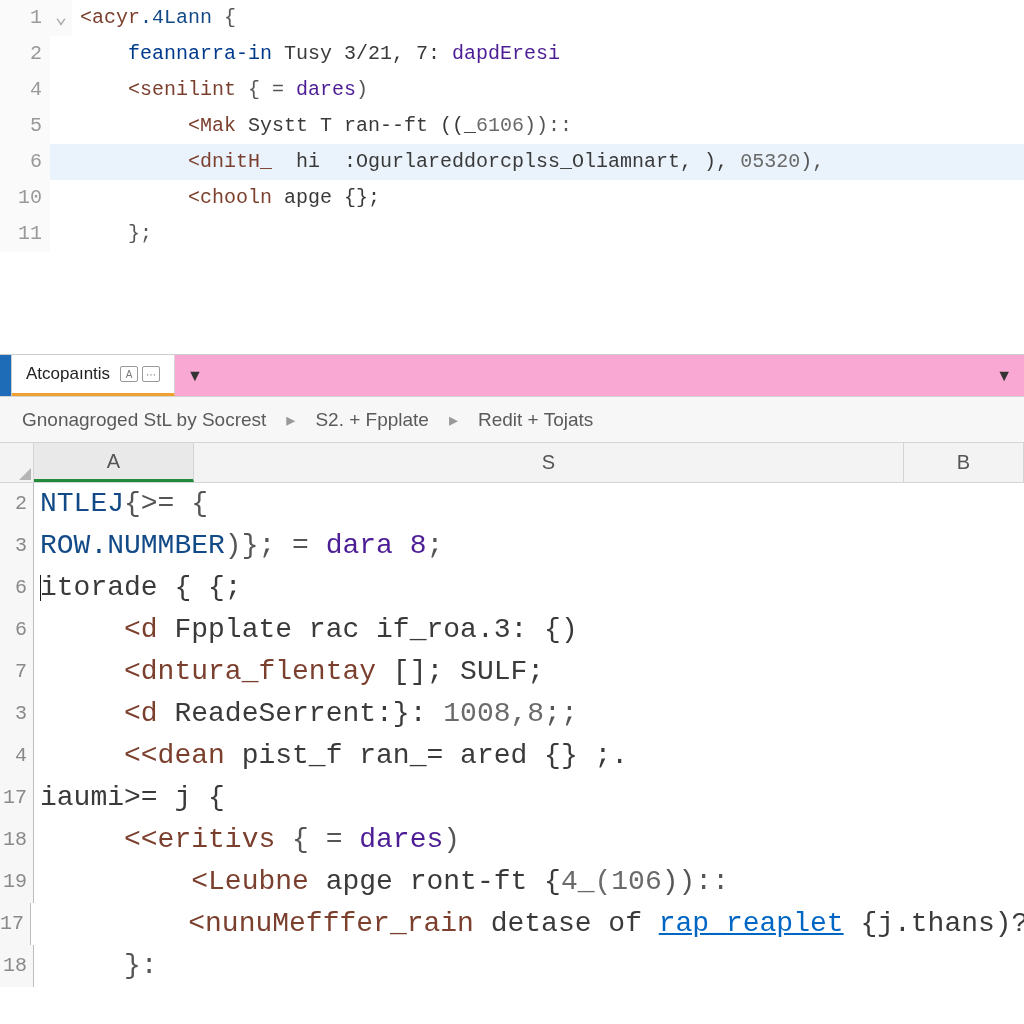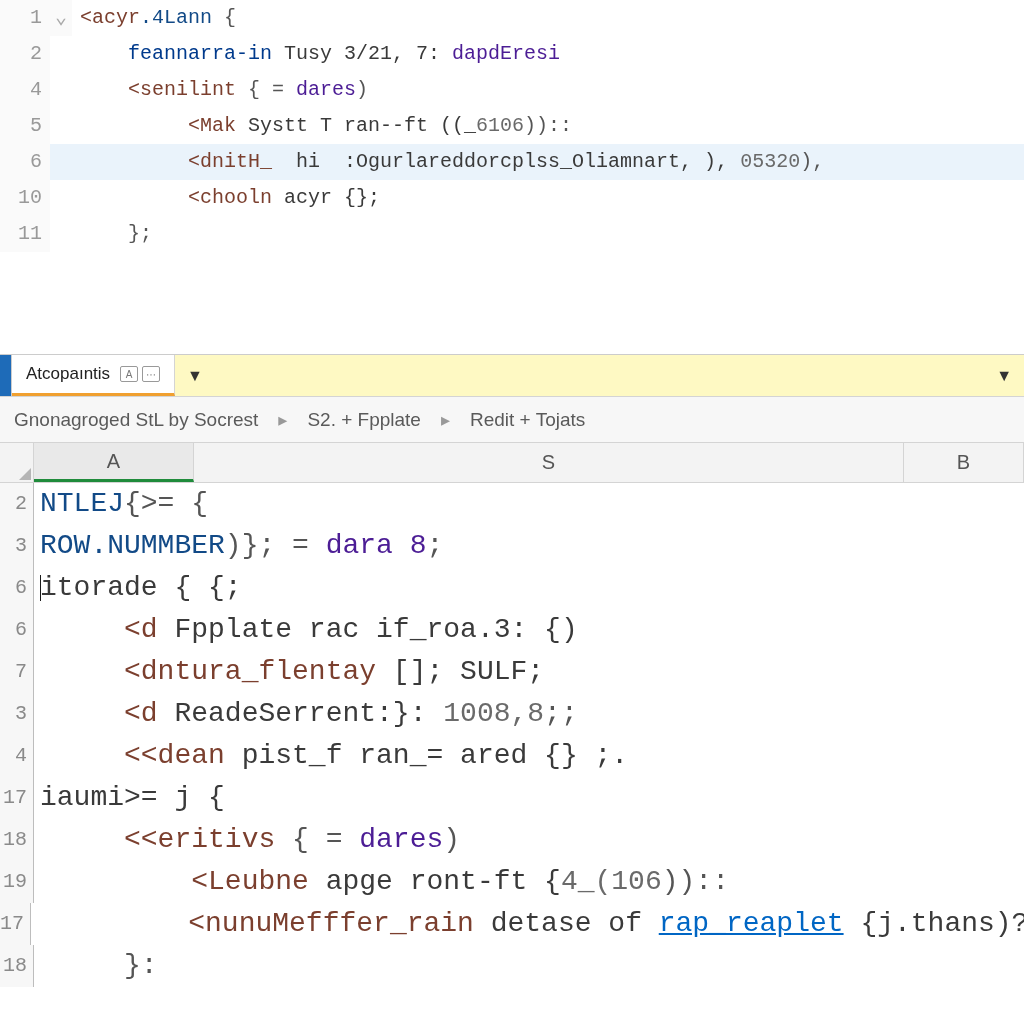--- a/index.html
+++ b/index.html
@@ -53,21 +53,21 @@
   .tok-attr  { color: #4c1d95; }
   .tok-num   { color: #6a6a6a; }
   .tok-plain { color: #3a3a3a; }
   .tok-link  { color: #0066c4; text-decoration: underline; }
   .tok-punc  { color: #555; }
   .tok-id    { color: #124a87; }
 
   
   .midbar {
     height: 42px;
-    background: #fef9c3;
+    background: #f9a8d4;
     border-bottom: 1px solid #d4d4d4;
     display: flex;
     align-items: stretch;
     font-family: "Segoe UI", Arial, sans-serif;
     font-size: 17px;
     color: #444;
   }
   .midbar .marker {
     width: 12px;
     background: #1e6bb8;
@@ -100,21 +100,21 @@
   
   .crumbbar {
     height: 46px;
     background: #f7f7f7;
     border-bottom: 1px solid #d4d4d4;
     display:flex;
     align-items:center;
     font-family: "Segoe UI", Arial, sans-serif;
     font-size: 19px;
     color:#5a5a5a;
-    padding-left: 4px;
+    padding-left: 12px;
     gap: 10px;
   }
   .crumb { padding: 0 10px; }
   .crumb-sep { color:#999; font-size:18px; }
 
   
   .colhdr {
     height: 40px;
     display:flex;
     background:#f3f3f3;
@@ -202,21 +202,21 @@
       <div class="code">         <span class="tok-tag">&lt;Mak</span><span class="tok-plain"> Systt T ran--ft ((_</span><span class="tok-num">6106</span><span class="tok-punc">))::</span></div>
     </div>
     <div class="code-line hl-line">
       <div class="gutter">6</div>
       <div class="fold-col"></div>
       <div class="code">         <span class="tok-tag">&lt;dnitH_</span><span class="tok-plain">  hi  :Ogurlareddorcplss_Oliamnart, ), </span><span class="tok-num">05320</span><span class="tok-punc">),</span></div>
     </div>
     <div class="code-line">
       <div class="gutter">10</div>
       <div class="fold-col"></div>
-      <div class="code">         <span class="tok-tag">&lt;chooln</span><span class="tok-plain"> acyr {};</span></div>
+      <div class="code">         <span class="tok-tag">&lt;chooln</span><span class="tok-plain"> apge {};</span></div>
     </div>
     <div class="code-line">
       <div class="gutter">11</div>
       <div class="fold-col"></div>
       <div class="code">    <span class="tok-punc">};</span></div>
     </div>
     <div class="code-line">
       <div class="gutter"></div>
       <div class="fold-col"></div>
       <div class="code"></div>

